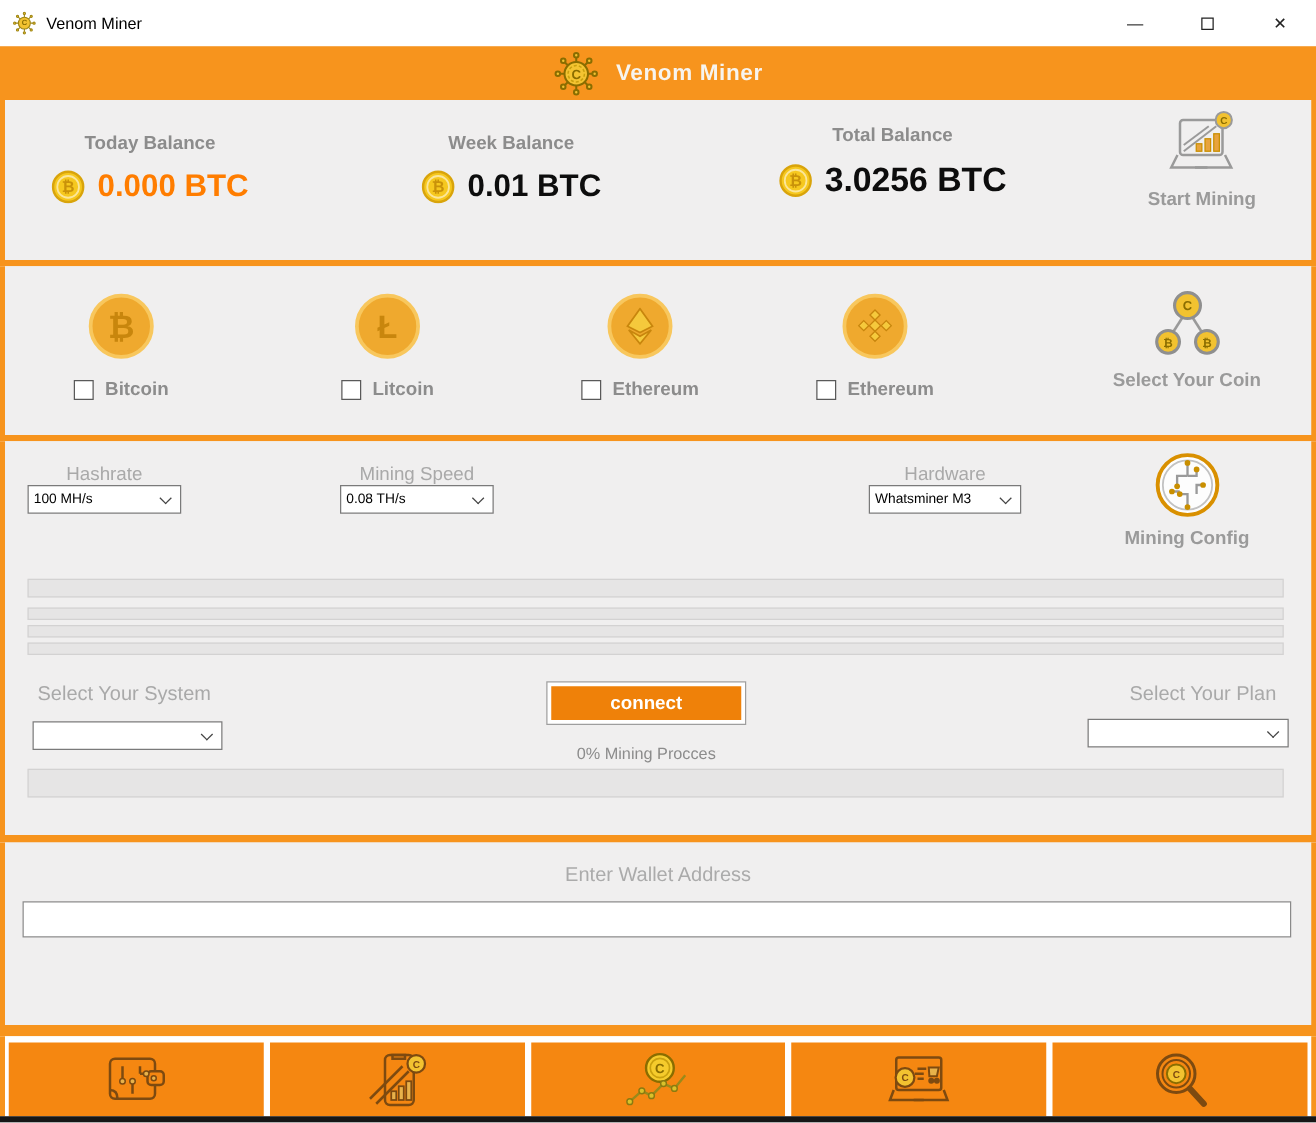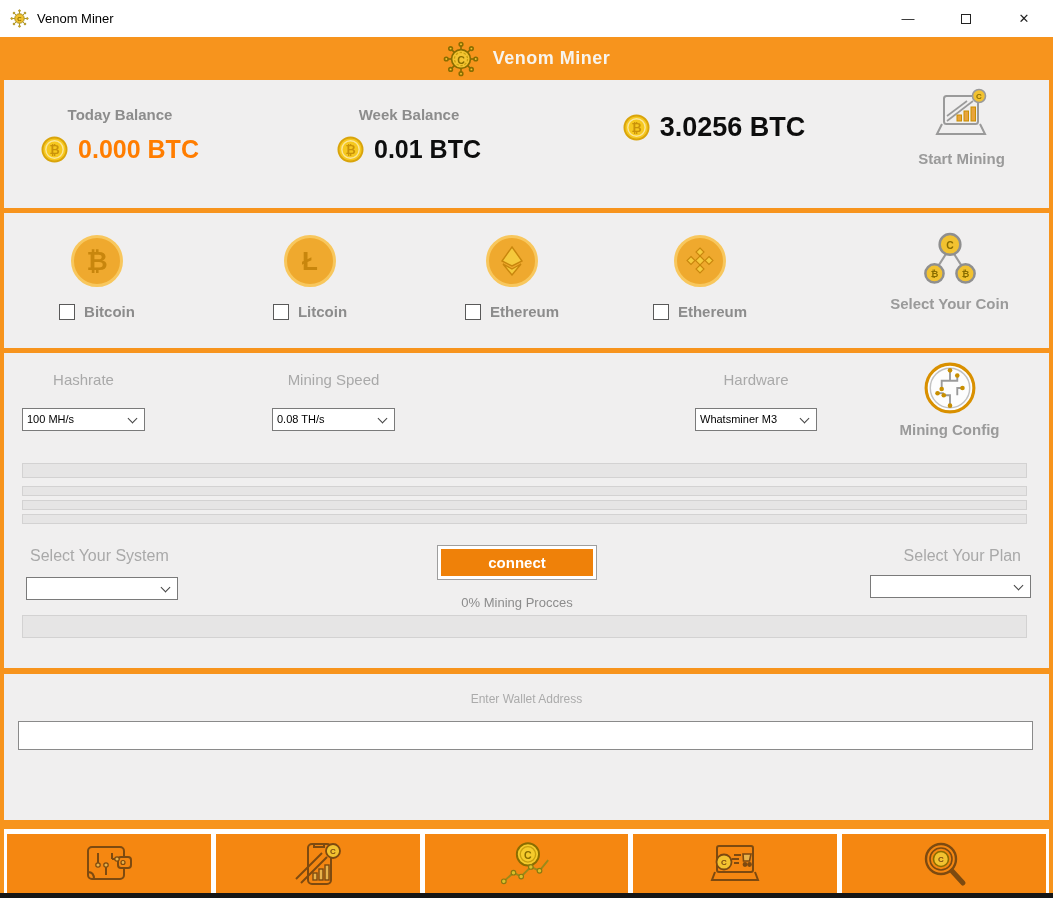--- a/index.html
+++ b/index.html
@@ -47,37 +47,37 @@
   .coin-badge { width:52px; height:52px; border-radius:50%; margin:0 auto;
                 background:#EFA92E; border:3px solid #F8C75D;
                 display:flex; align-items:center; justify-content:center; }
   .coin-sym { font-size:26px; font-weight:bold; color:#C8860D; line-height:1; }
   .coin-check-row { margin-top:16px; display:flex; align-items:center; justify-content:center; gap:9px; cursor:pointer; }
   .cbx { width:16px; height:16px; background:#fff; border:1px solid #595959; display:inline-block; }
   .coin-name { font-size:15px; font-weight:bold; color:#8C8C8C; }
 
   
   .cfg-field { position:absolute; text-align:center; }
-  .cfg-label { font-size:15px; font-weight:300; color:#A9A9A9; margin-bottom:20px; white-space:nowrap; }
+  .cfg-label { font-size:15px; font-weight:300; color:#A9A9A9; white-space:nowrap; }
   .combo { position:relative; height:23px; background:#fff; border:1px solid #7a7a7a; cursor:pointer; }
   .combo .combo-value { position:absolute; left:4px; top:4px; font-size:11px; color:#000; white-space:nowrap; }
   .chev { position:absolute; right:8px; top:50%; width:7px; height:7px; margin-top:-5px;
           border-left:1.5px solid #444; border-bottom:1.5px solid #444; transform:rotate(-45deg); }
 
   .pbar { position:absolute; left:18px; width:1005px; background:#E6E5E5; border:1px solid #D3D2D2; }
   .plain-label { position:absolute; font-size:16px; font-weight:300; color:#A9A9A9; white-space:nowrap; }
 
   .btn { position:absolute; background:#fff; border:1px solid #9e9e9e; padding:3px; cursor:pointer; }
   .btn-core { background:#EF8109; color:#fff; font-weight:bold; font-size:15px;
               text-align:center; padding:5px 0; }
   .progress-text { position:absolute; font-size:13px; font-weight:normal; color:#8C8C8C; text-align:center; }
 
   
   .wallet-label { position:absolute; top:18px; left:0; right:0; text-align:center;
-                  font-size:12px; font-weight:300; color:#ABABAB; }
+                  font-size:16px; font-weight:300; color:#ABABAB; }
   .wallet-input { position:absolute; top:47px; left:14px; right:16px; height:29px;
                   border:1px solid #8a8a8a; background:#fff; font-size:13px; padding:0 6px;
                   font-family:"Liberation Sans", sans-serif; }
 </style>
 </head>
 <body>
 
 <div class="window">
 
   <div class="titlebar">
@@ -164,20 +164,21 @@
         <svg width="27" height="27" viewBox="0 0 28 28">
           <circle cx="14" cy="14" r="12.5" fill="#F6C81F" stroke="#D9A40B" stroke-width="2"></circle>
           <circle cx="14" cy="14" r="9" fill="none" stroke="#ffffff" stroke-opacity=".55" stroke-width="1.5"></circle>
           <text x="14" y="14.5" text-anchor="middle" dominant-baseline="central" font-size="13" font-weight="bold" fill="#C9920A">₿</text>
         </svg>
         <span class="bal-value">0.01 BTC</span>
       </div>
     </div>
 
     <div class="bal-item" style="left:595px; top:20px; width:230px;">
+      <div class="bal-label">Total Balance</div>
       <div class="bal-value-row">
         <svg width="27" height="27" viewBox="0 0 28 28">
           <circle cx="14" cy="14" r="12.5" fill="#F6C81F" stroke="#D9A40B" stroke-width="2"></circle>
           <circle cx="14" cy="14" r="9" fill="none" stroke="#ffffff" stroke-opacity=".55" stroke-width="1.5"></circle>
           <text x="14" y="14.5" text-anchor="middle" dominant-baseline="central" font-size="13" font-weight="bold" fill="#C9920A">₿</text>
         </svg>
         <span class="bal-value" style="font-size:27px;">3.0256 BTC</span>
       </div>
     </div>
 

